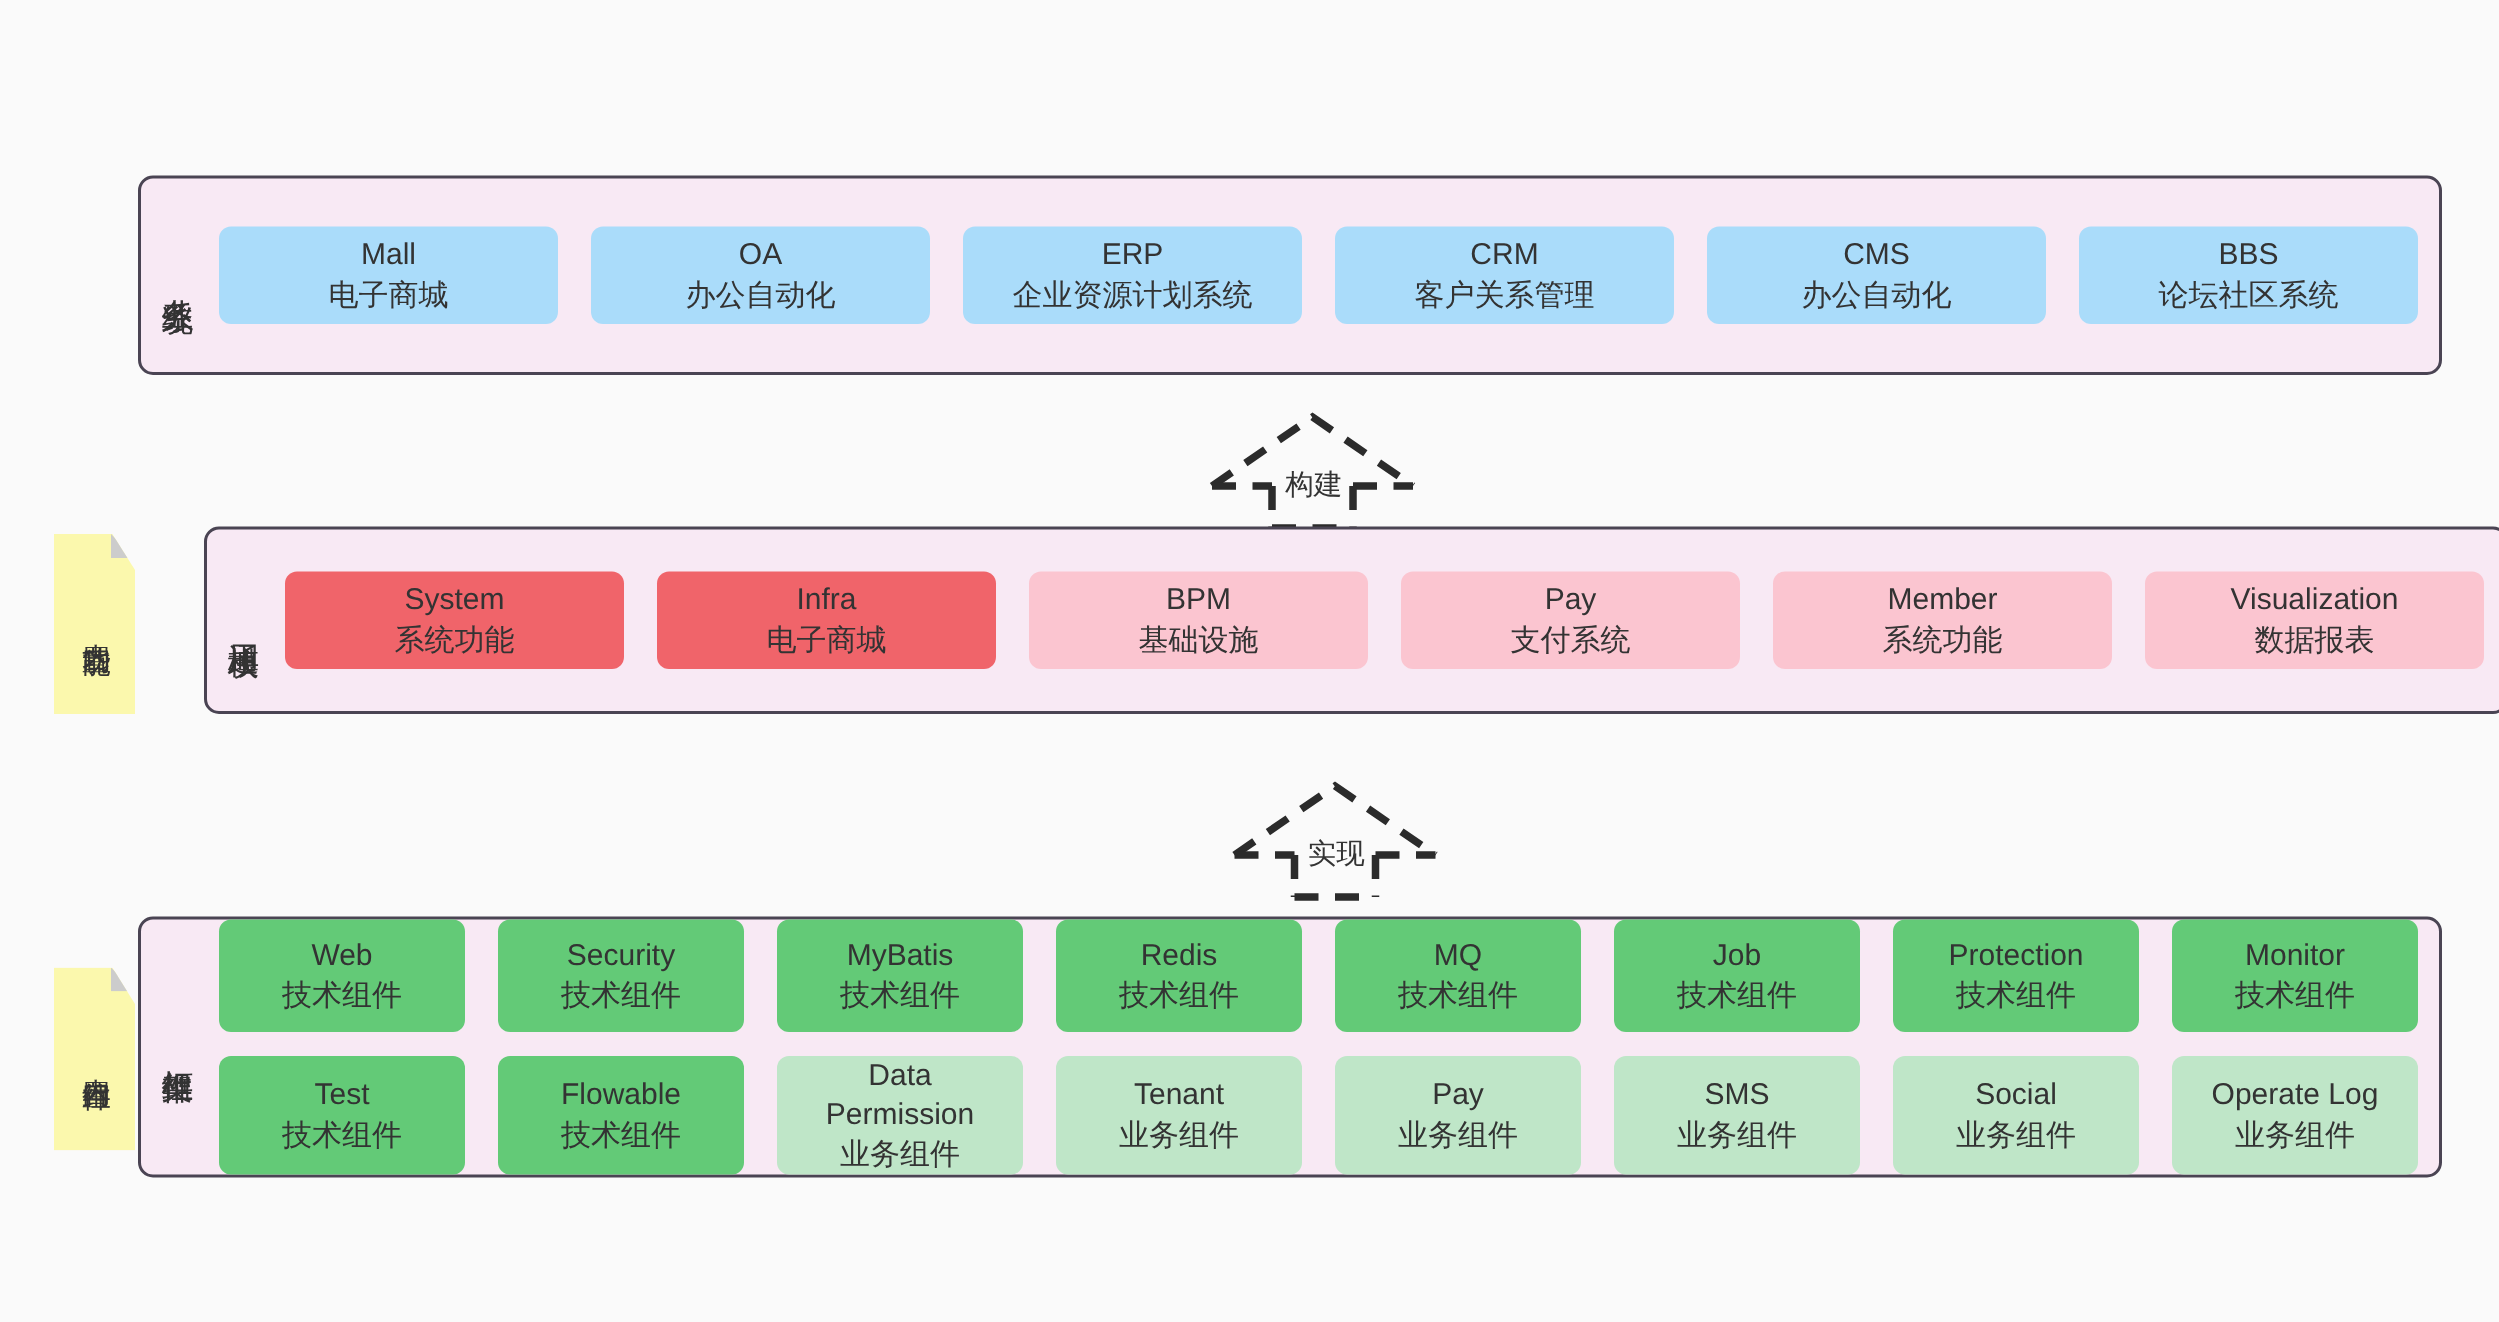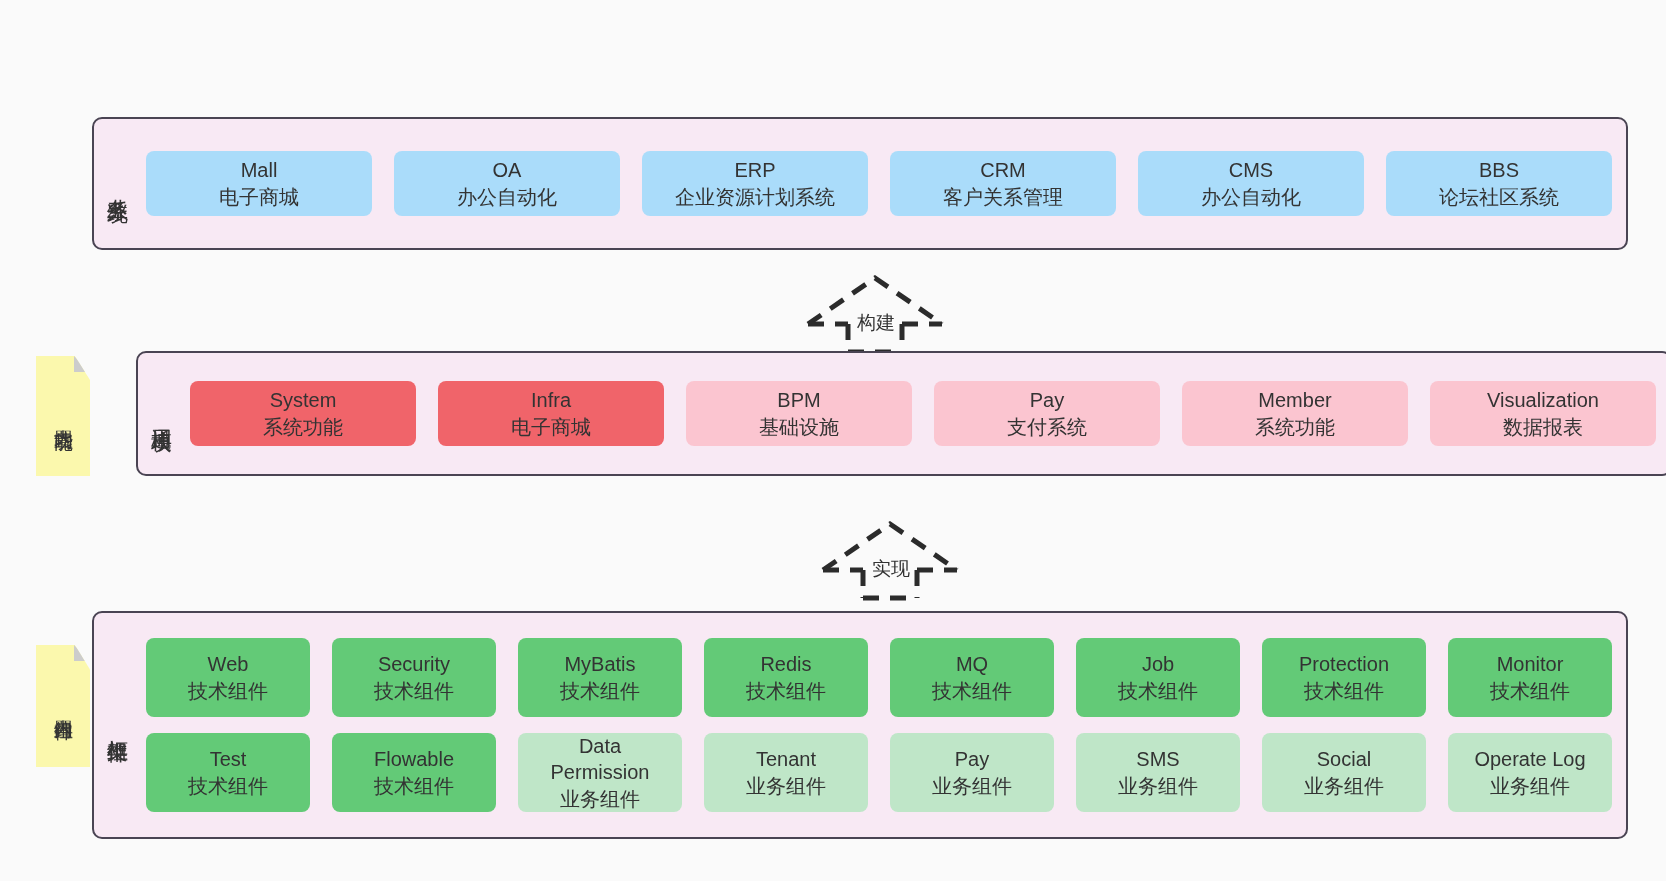--- a/index.html
+++ b/index.html
@@ -207,21 +207,21 @@
       <path d="M 102 52 L 102 80" fill="none" stroke="#2b2b2b" stroke-width="5" stroke-dasharray="16 11"></path>
       <path d="M 48 80 L 102 80" fill="none" stroke="#2b2b2b" stroke-width="5" stroke-dasharray="16 11"></path>
     </svg>
     <span class="uml-label" style="top:38px;">实现</span>
   </div>
 
   <div class="note" style="left:36px; top:645px; height:122px;">
     <span>内置组件</span>
     <span class="note-fold"></span>
   </div>
-  <div class="layer" id="layer-framework" style="left:92px; top:611px; width:1536px; height:228px;">
+  <div class="layer" id="layer-framework" style="left:92px; top:611px; width:1536px; height:174px;">
     <div class="layer-title">框架组件</div>
     <div class="layer-body">
 
       <div class="row" style="height:79px;">
         <div class="cell green-strong">
           <span class="en">Web</span>
           <span class="cn">技术组件</span>
         </div>
         <div class="cell green-strong">
           <span class="en">Security</span>

